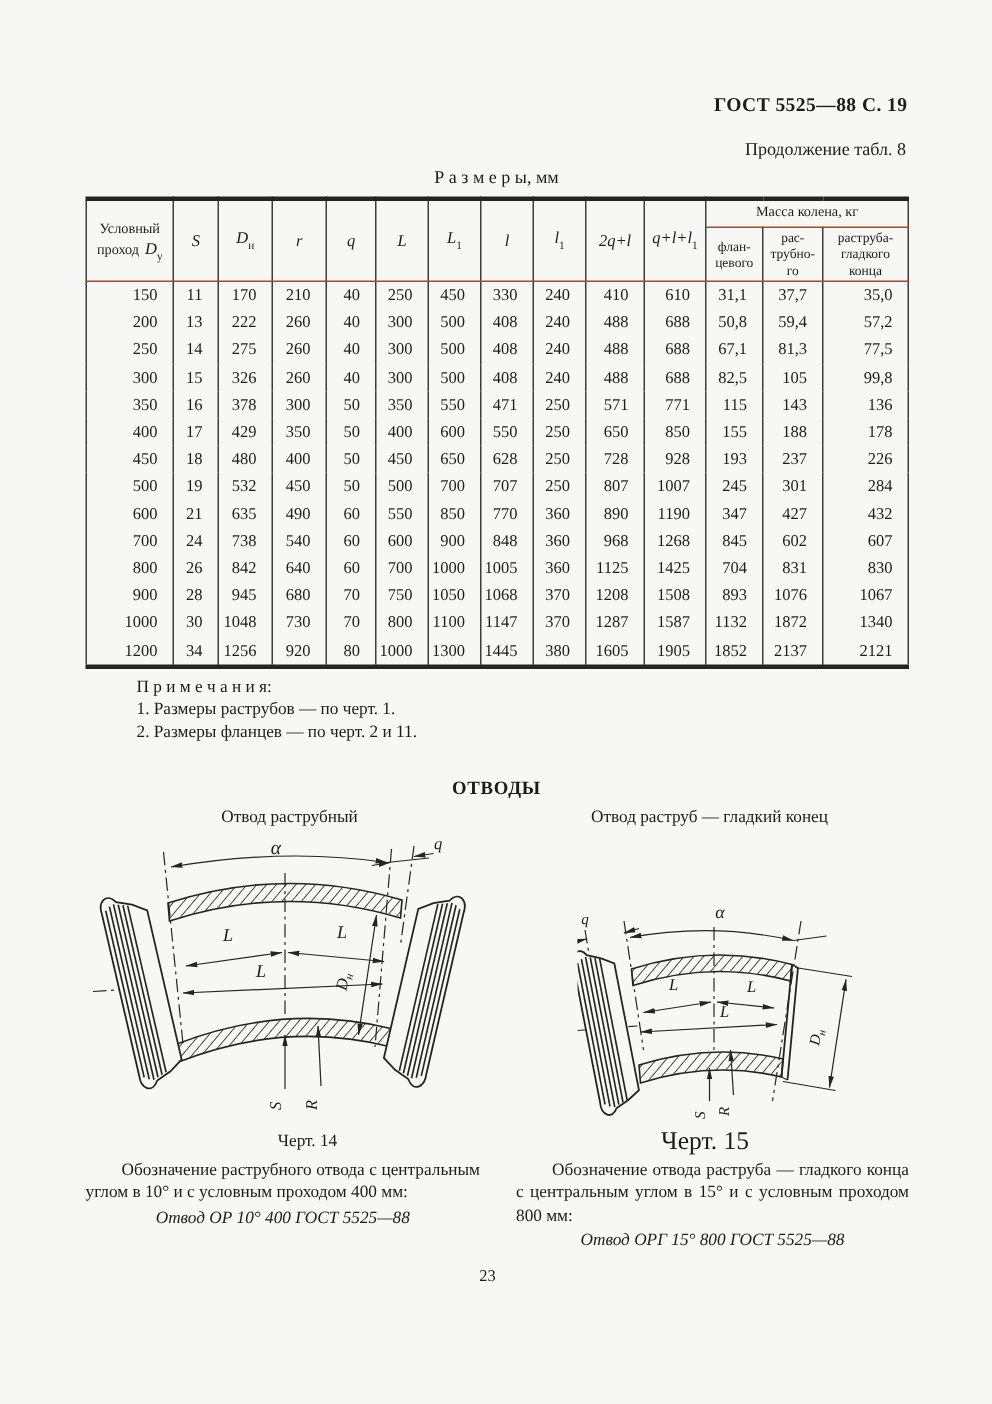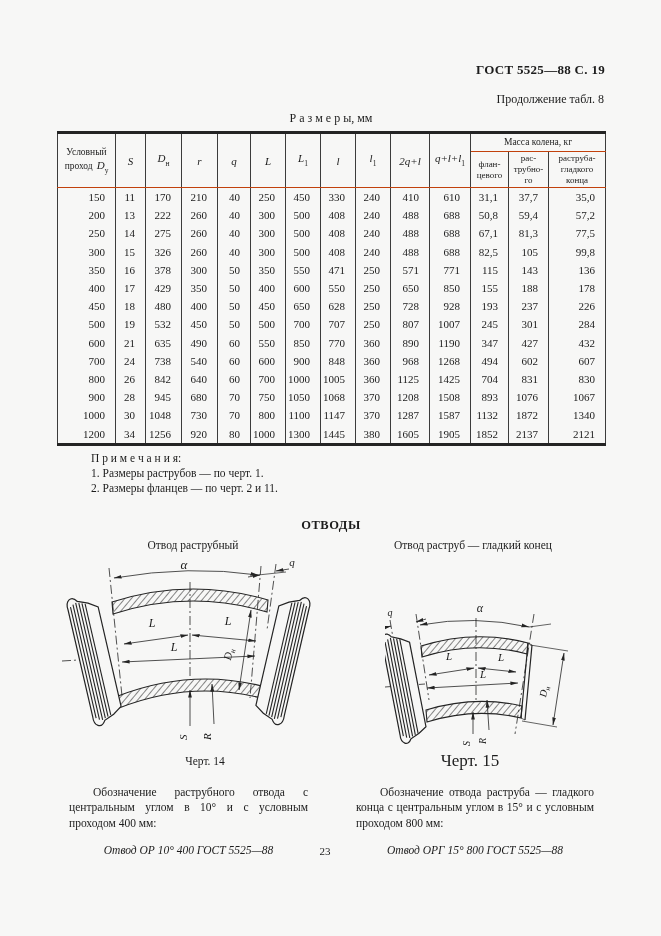--- a/index.html
+++ b/index.html
@@ -22,21 +22,21 @@
   table.dims tbody td{font-size:11px;height:18.2px;text-align:right;padding:0 10px 0 0;vertical-align:middle}
   .notes{top:451px;left:91px;font-size:11.5px;line-height:15px}
   .section-title{top:518px;left:57px;width:548px;text-align:center;font-weight:700;font-size:12.5px;letter-spacing:.5px}
   .subtitle-left{top:539px;left:118px;width:150px;text-align:center;font-weight:400;font-size:11.5px}
   .subtitle-right{top:539px;left:378px;width:190px;text-align:center;font-weight:400;font-size:11.5px}
   .fig-left{top:556px;left:62px}
   .fig-right{top:574px;left:385px}
   .caption-left{top:755px;left:160px;width:90px;text-align:center;font-size:11.5px}
   .caption-right{top:751px;left:425px;width:90px;text-align:center;font-size:17px}
   .par{font-size:11.5px;line-height:15.4px;text-align:justify}
-  .par p{margin:12px;text-indent:24px}
+  .par p{margin:0;text-indent:24px}
   .par .desig{font-style:italic;text-align:center;text-indent:0;margin-top:1px}
   .par-left{top:773px;left:57px;width:263px}
   .par-right{top:773px;left:344px;width:262px}
   .page-number{top:845px;left:300px;width:50px;text-align:center;font-size:11px}
   svg .ln{stroke:#242424;stroke-width:1.2;fill:none}
   svg .thin{stroke:#242424;stroke-width:.7;fill:none}
   svg .dim{stroke:#242424;stroke-width:.8;fill:none}
   svg .cl{stroke:#242424;stroke-width:.8;fill:none;stroke-dasharray:9 3 2 3}
   svg .band{fill:url(#h1);stroke:#242424;stroke-width:1.1}
   svg .band2{fill:url(#h2);stroke:#242424;stroke-width:1.1}
@@ -239,21 +239,21 @@
         <td>24</td>
         <td>738</td>
         <td>540</td>
         <td>60</td>
         <td>600</td>
         <td>900</td>
         <td>848</td>
         <td>360</td>
         <td>968</td>
         <td>1268</td>
-        <td>494</td>
+        <td>845</td>
         <td>602</td>
         <td>607</td>
       </tr>
       <tr>
         <td>800</td>
         <td>26</td>
         <td>842</td>
         <td>640</td>
         <td>60</td>
         <td>700</td>

